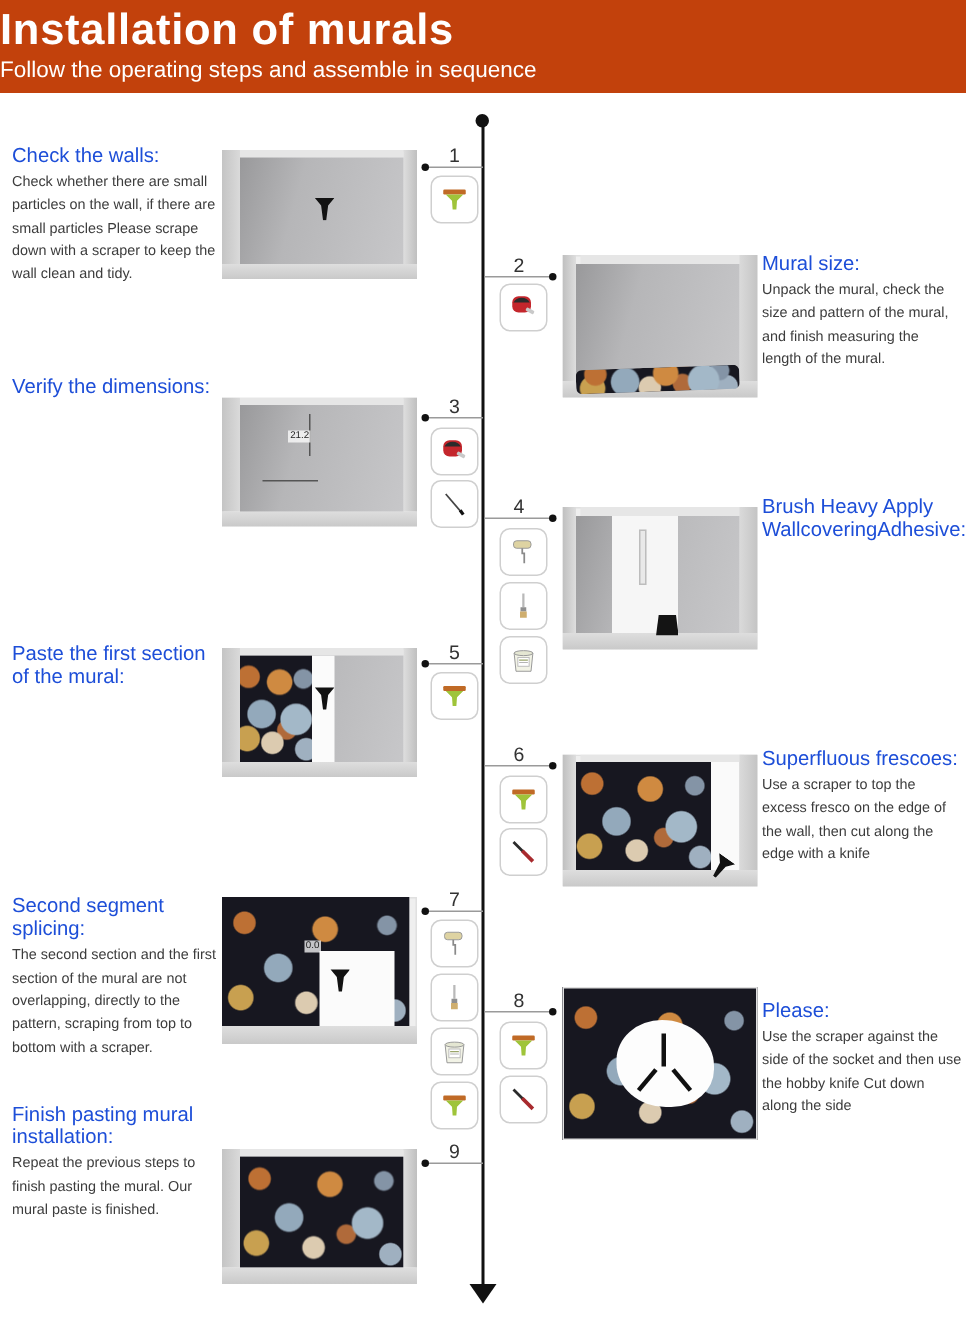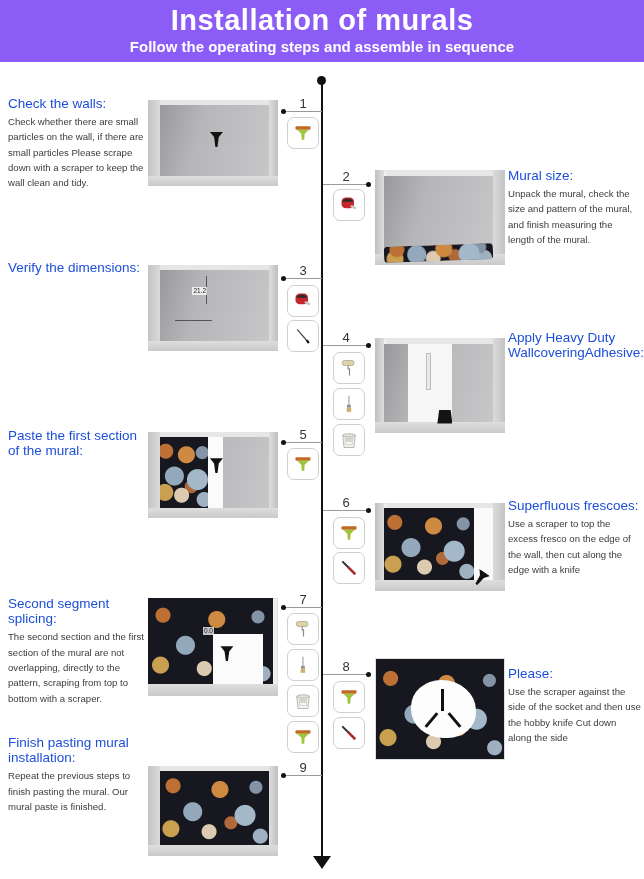--- a/index.html
+++ b/index.html
@@ -1,21 +1,21 @@
 <!DOCTYPE html>
 <html><head>
 <meta charset="utf-8">
 <style>
   html,body{margin:0;padding:0;background:#fff;}
   .canvas{position:relative;width:644px;height:879px;background:#fff;overflow:hidden;
           font-family:"Liberation Sans",sans-serif;}
   
-  .header{position:absolute;left:0;top:0;width:644px;height:62px;background:#8b5cf6;color:#fff;text-align:center;}
+  .header{position:absolute;left:0;top:0;width:644px;height:62px;background:#c2410c;color:#fff;text-align:left;}
   .header h1{margin:4px 0 0;font-size:29px;font-weight:700;letter-spacing:.5px;}
-  .header h2{margin:1px 0 0;font-size:15px;font-weight:700;}
+  .header h2{margin:1px 0 0;font-size:15px;font-weight:400;}
   
   .timeline{position:absolute;left:321px;top:84px;width:2px;height:772px;background:#111;}
   .timeline-dot{position:absolute;left:317px;top:76px;width:9px;height:9px;border-radius:50%;background:#111;}
   .timeline-arrow{position:absolute;left:313px;top:856px;width:0;height:0;
                   border-left:9px solid transparent;border-right:9px solid transparent;border-top:13px solid #111;}
   
   .connector{position:absolute;height:1px;background:#9a9a9a;}
   .cdot{position:absolute;top:-2px;width:5px;height:5px;border-radius:50%;background:#111;}
   .cdot.l{left:-3px}.cdot.r{right:-3px}
   .step-num{position:absolute;font-size:13px;color:#333;width:24px;text-align:center;}
@@ -114,21 +114,21 @@
     <div class="side-r"></div>
       <div class="floor"></div>
     <div class="wall"></div>
     <div class="mural" style="position:absolute;left:7%;bottom:4%;width:84%;height:17%;border-radius:4px;transform:rotate(-2deg)"></div>
   </div>
   <div class="step-text" style="left:508px;top:168px;width:132px">
     <h3>Mural size:</h3>
     <p>Unpack the mural, check the size and pattern of the mural, and finish measuring the length of the mural.</p>
   </div>
 
-  <div class="step-text" style="left:8px;top:260px;width:140px">
+  <div class="step-text" style="left:8px;top:250px;width:140px">
     <h3>Verify the dimensions:</h3>
   </div>
   <div class="room room-l" style="left:148px;top:265px;width:130px;height:86px">
     <div class="ceiling"></div>
       <div class="side-l"></div>
     <div class="side-r"></div>
       <div class="floor"></div>
     <div class="wall">
       <div class="measure-line" style="left:42%;top:8%;width:1px;height:40%"></div>
       <div class="measure-line" style="left:14%;top:70%;width:34%;height:1px"></div>
@@ -184,21 +184,21 @@
       <div class="side-l"></div>
     <div class="side-r"></div>
       <div class="floor"></div>
     <div class="wall">
       <div class="white-patch" style="left:22%;top:0;width:40%;height:100%"></div>
       <div class="roller-mark" style="left:38%;top:12%;height:45%"></div>
     </div>
     <div class="bucket-shape" style="left:48%;bottom:10%;width:15px;height:14px"></div>
   </div>
   <div class="step-text" style="left:508px;top:330px;width:134px">
-    <h3>Apply Heavy Duty WallcoveringAdhesive:</h3>
+    <h3>Brush Heavy Apply WallcoveringAdhesive:</h3>
   </div>
 
   <div class="step-text" style="left:8px;top:428px;width:140px">
     <h3>Paste the first section of the mural:</h3>
   </div>
   <div class="room room-l" style="left:148px;top:432px;width:130px;height:86px">
     <div class="ceiling"></div>
       <div class="side-l"></div>
     <div class="side-r"></div>
       <div class="floor"></div>

